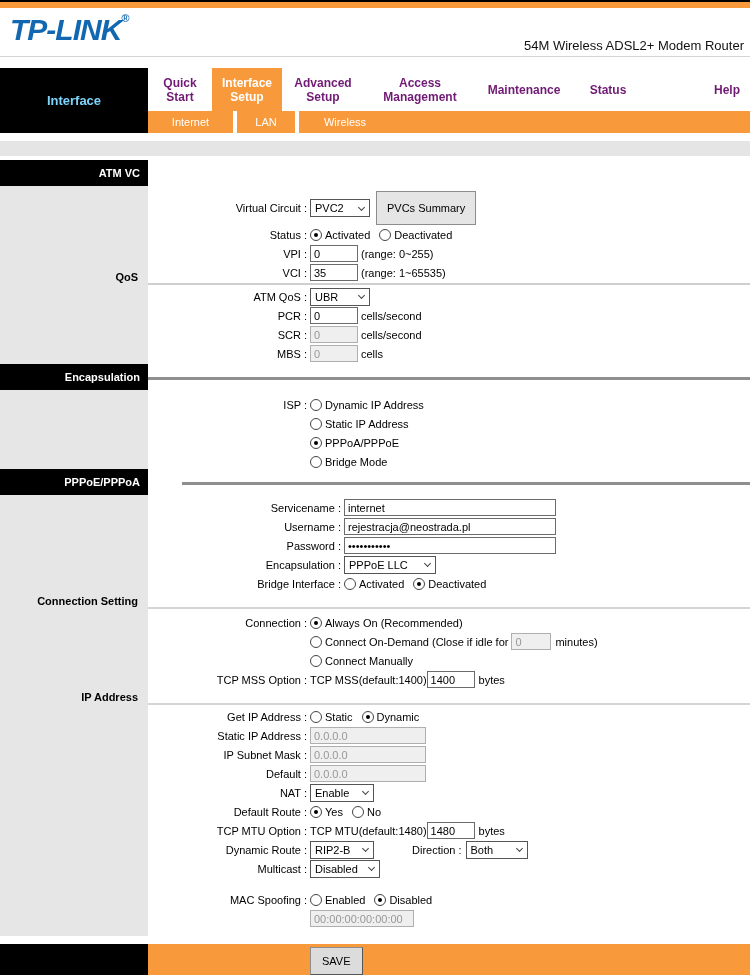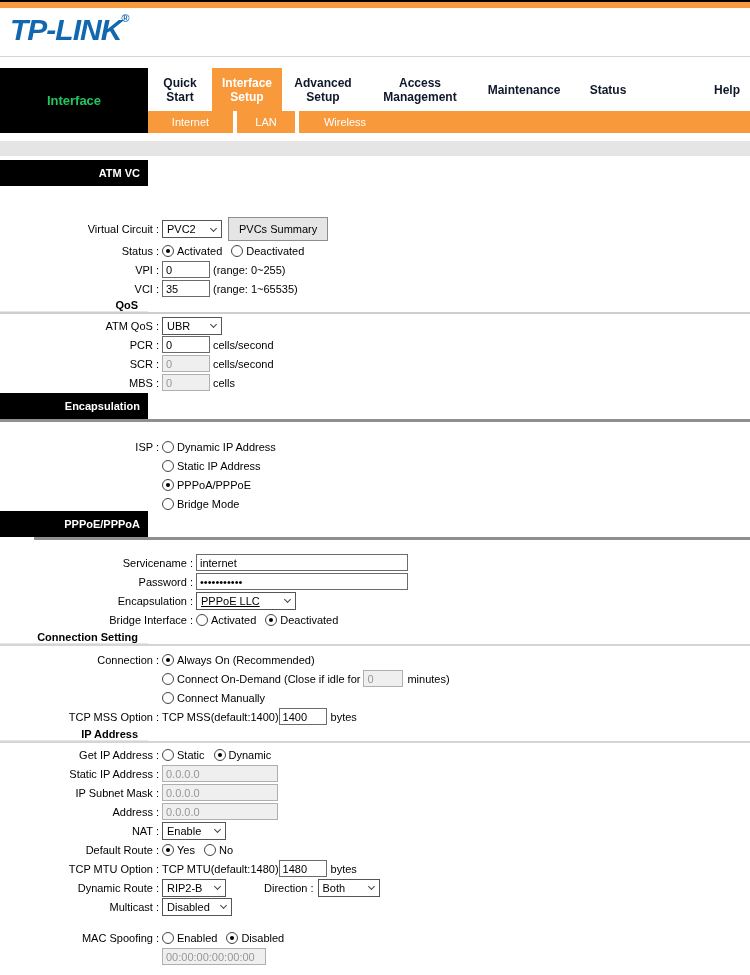--- a/index.html
+++ b/index.html
@@ -8,62 +8,62 @@
   .topbar { height:6px; background:#F89A3C; }
 
   
   .header { position:relative; height:49px; border-bottom:1px solid #D5D5D5; background:#fff; }
   .logo { position:absolute; left:10px; top:4px; font-size:30px; font-weight:bold; font-style:italic; letter-spacing:-1px; color:#1268B0; }
   .logo sup { font-size:11px; vertical-align:18px; letter-spacing:0; }
   .product-title { position:absolute; right:6px; bottom:3px; font-size:13px; color:#111; }
 
   
   .nav { display:flex; margin-top:11px; height:65px; }
-  .nav-left { width:148px; background:#000; color:#22c55e; font-size:13px; font-weight:bold; display:flex; align-items:center; justify-content:center; }
+  .nav-left { width:148px; background:#000; color:#7dd3fc; font-size:13px; font-weight:bold; display:flex; align-items:center; justify-content:center; }
   .nav-right { flex:1; display:flex; flex-direction:column; }
   .tabs { display:flex; height:43px; background:#fff; }
-  .tab { display:flex; align-items:center; justify-content:center; text-align:center; font-weight:bold; font-size:12px; line-height:14px; color:#0f172a; cursor:default; }
+  .tab { display:flex; align-items:center; justify-content:center; text-align:center; font-weight:bold; font-size:12px; line-height:14px; color:#701a75; cursor:default; }
   .tab.active { background:#F89A3C; color:#fff; }
   .t-qs{width:64px;} .t-is{width:70px;} .t-as{width:82px;} .t-am{width:112px;} .t-mt{width:96px;} .t-st{width:72px;}
   .t-hp{ margin-left:auto; padding:0 10px; }
   .subtabs { display:flex; height:22px; background:#F89A3C; align-items:center; }
   .subtab { color:#fff; font-size:11px; text-align:center; height:22px; line-height:22px; }
   .st-internet{width:85px;} .st-lan{width:58px;} .st-wireless{width:92px;}
   .subsep { width:4px; height:22px; background:#fff; }
 
   
   .band { height:15px; background:#E5E5E5; margin:8px 0 4px 0; }
 
   
-  .section { display:flex;flex-direction:column; }
+  .section { display:flex; }
   .sleft { width:148px; background:#E6E6E6; flex:0 0 auto; }
   .stitle.black { background:#000; color:#fff; font-weight:bold; text-align:right; padding:6px 8px; line-height:14px; margin-top:-13px; }
   .section.first .stitle.black { margin-top:0; }
   .stitle.plain { color:#000; font-weight:bold; text-align:right; padding:0 10px; line-height:14px; margin-top:-13px; }
   .sright { flex:1; background:#fff; }
-  .sr-atmvc { padding:31px 0 13px 0; }
+  .sr-atmvc { padding:31px 0 1px 0; }
   .sr-qos { border-top:2px solid #CFCFCF; padding:2px 0 14px 0; }
   .sr-encap { border-top:3px solid #8F8F8F; padding:15px 0 11px 0; }
   .sr-pppoe { border-top:3px solid #8F8F8F; padding:13px 0 14px 0;margin-left:34px; }
   .sr-conn { border-top:2px solid #D5D5D5; padding:4px 0 14px 0; }
   .sr-ip { border-top:2px solid #D5D5D5; padding:2px 0 8px 0; }
 
   .row { display:flex; align-items:center; min-height:19px; }
   .rlabel { width:162px; flex:0 0 auto; text-align:right; padding-right:3px; }
   .rctrl { flex:1; display:flex; align-items:center; }
 
   input.ti { height:17px; border:1px solid #6B6B6B; background:#fff; color:#000; font:11px "Liberation Sans",sans-serif; padding:0 3px; }
   input.ti.dis { background:#EFEFEF; color:#979797; border-color:#AFAFAF; }
   .wi-48{width:48px;} .wi-210{width:212px;} .wi-115{width:116px;} .wi-40{width:40px;} .wi-122{width:104px;}
 
   .select { display:inline-flex; align-items:center; justify-content:space-between; border:1px solid #555; background:#fff; height:18px; padding:0 5px 0 4px; cursor:default; }
   .chev { width:5px; height:5px; border-left:1px solid #444; border-bottom:1px solid #444; transform:rotate(-45deg); margin:-2px 0 0 6px; flex:0 0 auto; }
-  .w-sel-s{width:60px;} .w-sel-m{width:100px;text-decoration:underline;} .w-sel-n{width:64px;} .w-sel-d{width:62px;} .w-sel-mc{width:70px;}
-
-  .btn { background:#E5E5E5; border:1px solid #8D8D8D; height:24px; padding:0 10px; font:11px "Liberation Sans",sans-serif; margin-left:6px; }
+  .w-sel-s{width:60px;} .w-sel-m{width:92px;} .w-sel-n{width:64px;} .w-sel-d{width:62px;} .w-sel-mc{width:70px;}
+
+  .btn { background:#E5E5E5; border:1px solid #8D8D8D; height:34px; padding:0 10px; font:11px "Liberation Sans",sans-serif; margin-left:6px; }
   .radio { width:12px; height:12px; border:1px solid #444; border-radius:50%; background:#fff; display:inline-block; position:relative; flex:0 0 auto; margin-right:3px; }
   .radio.checked::after { content:""; position:absolute; left:3px; top:3px; width:4px; height:4px; background:#000; border-radius:50%; }
   .rlab { margin-right:9px; }
   .hint { margin-left:3px; }
   .sfx { margin-left:4px; }
   .gap12 { margin-top:12px; }
 
   
   .prefooter { height:8px; background:#fff; }
   .footer { display:flex; height:34px; }
@@ -72,20 +72,21 @@
   .savebtn { margin-left:162px; background:#DCDCDC; border:1px solid #8D8D8D; border-right-color:#555; border-bottom-color:#555; height:28px; padding:0 11px; font:11px "Liberation Sans",sans-serif; }
 </style>
 </head>
 <body>
 
 <div class="topline"></div>
 <div class="topbar"></div>
 
 <div class="header">
   <div class="logo"><span>TP-LINK</span><sup>®</sup></div>
+  <div class="product-title">54M Wireless ADSL2+ Modem Router</div>
 </div>
 
 <div class="nav">
   <div class="nav-left">Interface</div>
   <div class="nav-right">
     <div class="tabs">
       <div class="tab t-qs">Quick Start</div>
       <div class="tab t-is active">Interface Setup</div>
       <div class="tab t-as">Advanced Setup</div>
       <div class="tab t-am">Access Management</div>
@@ -225,20 +226,26 @@
       <div class="stitle black">PPPoE/PPPoA</div>
     </div>
   <div class="sright sr-pppoe">
     <div class="row">
       <div class="rlabel">Servicename :</div>
       <div class="rctrl">
           <input class="ti wi-210" value="internet" style="">
         </div>
     </div>
     <div class="row">
+      <div class="rlabel">Username :</div>
+      <div class="rctrl">
+          <input class="ti wi-210" value="rejestracja@neostrada.pl" style="">
+        </div>
+    </div>
+    <div class="row">
       <div class="rlabel">Password :</div>
       <div class="rctrl">
           <input class="ti wi-210" value="•••••••••••" style="">
         </div>
     </div>
     <div class="row">
       <div class="rlabel">Encapsulation :</div>
       <div class="rctrl">
           <div class="select w-sel-m">
             <span>PPPoE LLC</span>
@@ -317,21 +324,21 @@
           <input class="ti dis wi-115" value="0.0.0.0" style="">
         </div>
     </div>
     <div class="row">
       <div class="rlabel">IP Subnet Mask :</div>
       <div class="rctrl">
           <input class="ti dis wi-115" value="0.0.0.0" style="">
         </div>
     </div>
     <div class="row">
-      <div class="rlabel">Address :</div>
+      <div class="rlabel">Default :</div>
       <div class="rctrl">
           <input class="ti dis wi-115" value="0.0.0.0" style="">
         </div>
     </div>
     <div class="row">
       <div class="rlabel">NAT :</div>
       <div class="rctrl">
           <div class="select w-sel-n">
             <span>Enable</span>
             <span class="chev"></span>

